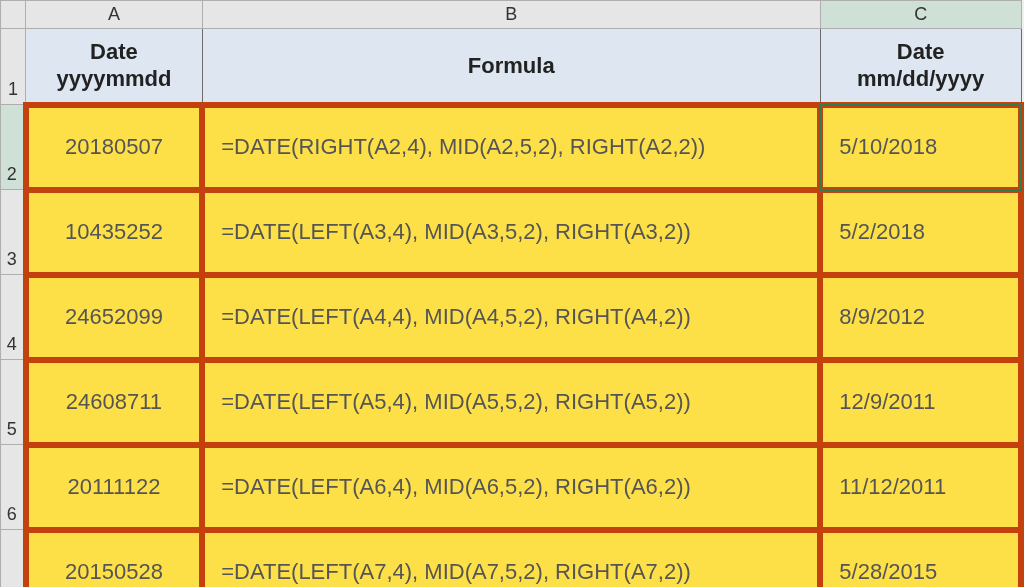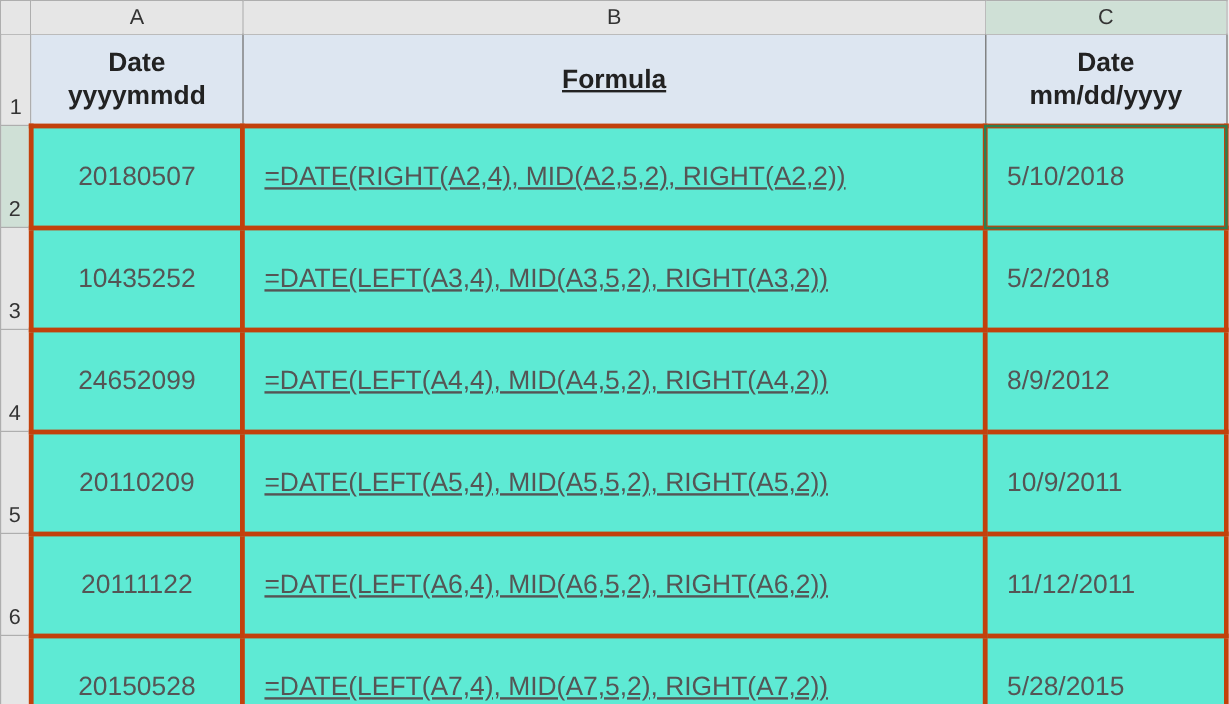--- a/index.html
+++ b/index.html
@@ -32,41 +32,41 @@
       padding: 0 4px 4px;
       width: 25px;
     }
     .corner {
       background: #e6e6e6;
       border: 1px solid #aeaeae;
       width: 25px;
       height: 28px;
     }
     .cell {
-      border: 4px solid #c2410c;
-      background: #5eead4;
+      border: 6px solid #c2410c;
+      background: #fde047;
       color: #555;
       padding: 0 16px;
       text-align: left;
       font-size: 22px;
       height: 85px;
     }
     tr.hdr .cell {
       background: #dde6f1;
       border: 1px solid #6a6a6a;
       text-align: center;
       font-weight: bold;
       color: #222;
       font-size: 22px;
       line-height: 1.25;
       height: 76px;
     }
     .cell.ca { text-align: center; }
     .col-A { width: 175px; }
-    .col-B { width: 613px; text-decoration: underline; }
+    .col-B { width: 613px; }
     .col-C { width: 199px; }
     .colhead-row .sel-col { background: #cfe0d6; }
     .rowhead.sel-row { background: #cfe0d6; }
     .active-cell { outline: 2px solid #2e7d50; outline-offset: -1px; }
   </style>
 </head>
 <body>
 
 <table class="sheet">
   <colgroup>
@@ -107,23 +107,23 @@
 
   <tr>
     <td class="rowhead">4</td>
     <td class="cell col-A ca">24652099</td>
     <td class="cell col-B">=DATE(LEFT(A4,4), MID(A4,5,2), RIGHT(A4,2))</td>
     <td class="cell col-C">8/9/2012</td>
   </tr>
 
   <tr>
     <td class="rowhead">5</td>
-    <td class="cell col-A ca">20110209</td>
+    <td class="cell col-A ca">24608711</td>
     <td class="cell col-B">=DATE(LEFT(A5,4), MID(A5,5,2), RIGHT(A5,2))</td>
-    <td class="cell col-C">10/9/2011</td>
+    <td class="cell col-C">12/9/2011</td>
   </tr>
 
   <tr>
     <td class="rowhead">6</td>
     <td class="cell col-A ca">20111122</td>
     <td class="cell col-B">=DATE(LEFT(A6,4), MID(A6,5,2), RIGHT(A6,2))</td>
     <td class="cell col-C">11/12/2011</td>
   </tr>
 
   <tr>

